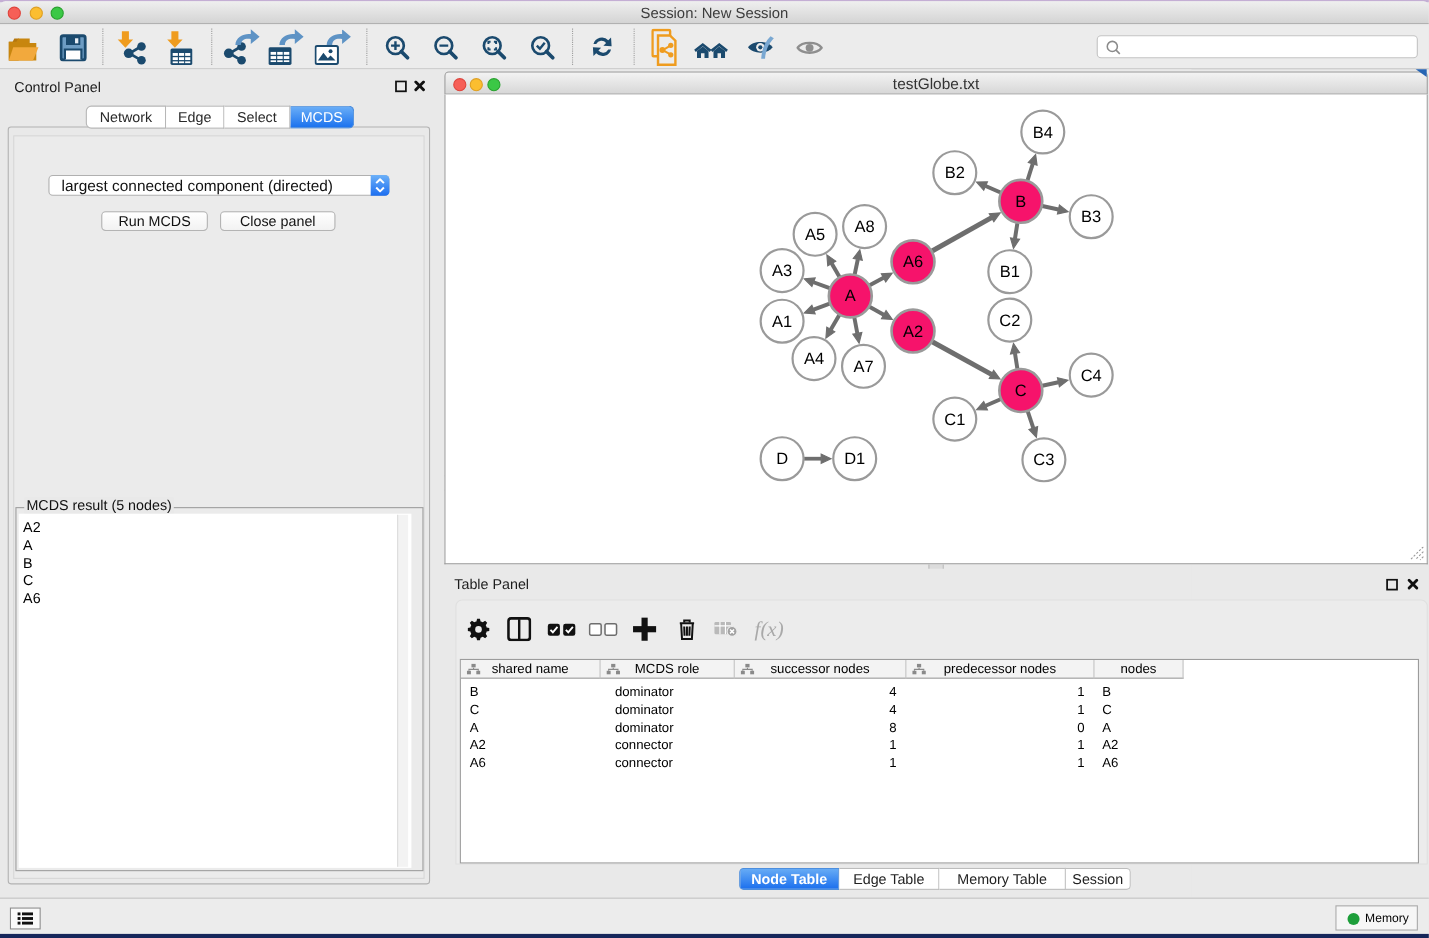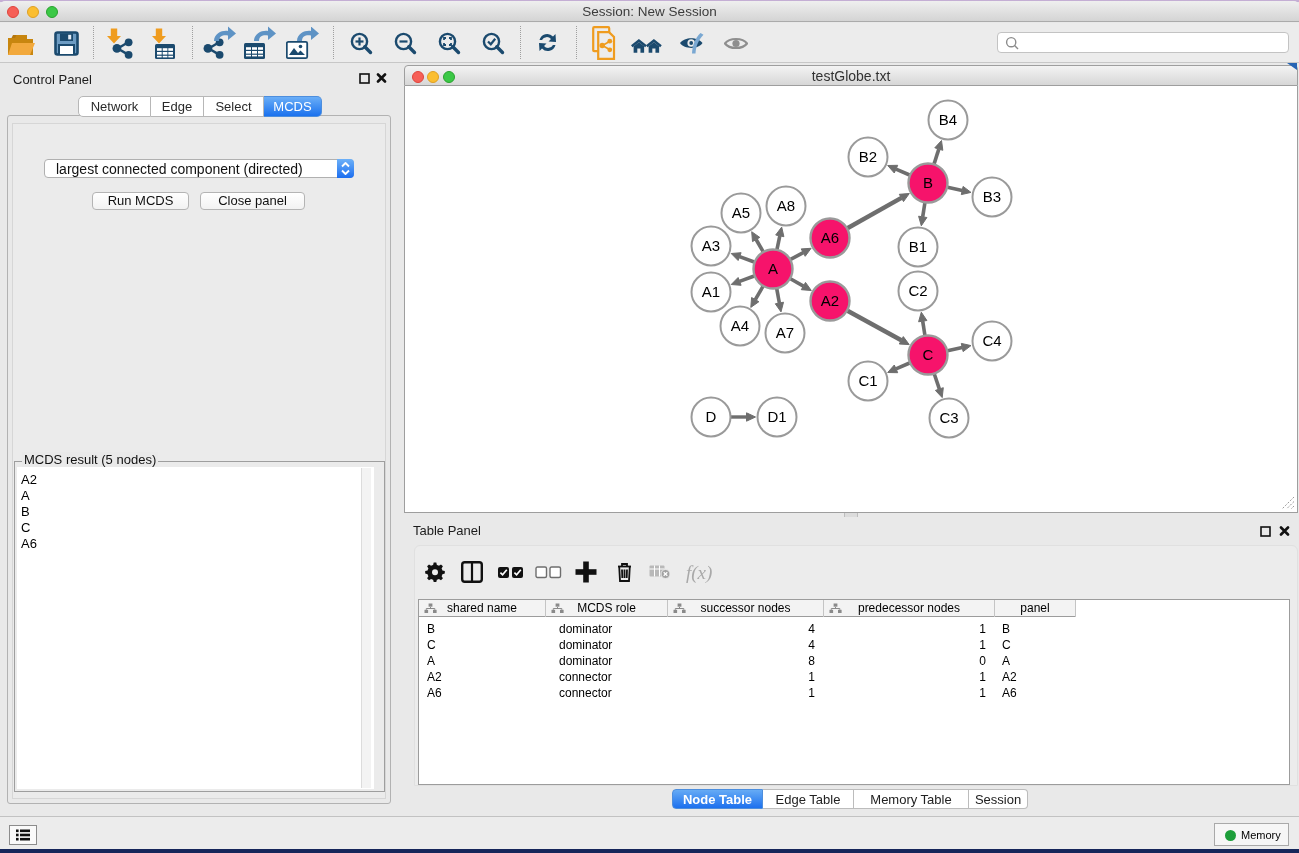--- a/index.html
+++ b/index.html
@@ -486,21 +486,21 @@
           </svg>
         <div class="th abs" style="left:405px;width:171px">predecessor nodes</div>
         <svg class="abs" style="left:410px;top:3px" width="13" height="11" viewBox="0 0 13 11">
 <g fill="#8a8a8a">
               <rect x="4.6" y="0.5" width="3.8" height="3.2"></rect>
               <rect x="0.5" y="6.8" width="3.6" height="3.2"></rect>
               <rect x="9" y="6.8" width="3.6" height="3.2"></rect>
 </g>
             <path d="M6.5 4 L6.5 5.5 M2.3 6.8 L2.3 5.5 L10.8 5.5 L10.8 6.8" stroke="#8a8a8a" stroke-width="1" fill="none"></path>
           </svg>
-        <div class="th abs" style="left:576px;width:81px">panel</div>
+        <div class="th abs" style="left:576px;width:81px">nodes</div>
       </div>
       <div class="trow abs" style="top:21px">
 <div class="tc abs" style="left:8px">B</div>
 <div class="tc abs" style="left:140px">dominator</div>
 <div class="tc abs" style="left:249px;width:147px;text-align:right">4</div>
 <div class="tc abs" style="left:405px;width:162px;text-align:right">1</div>
 <div class="tc abs" style="left:583px">B</div>
 </div>
       <div class="trow abs" style="top:37px">
 <div class="tc abs" style="left:8px">C</div>

